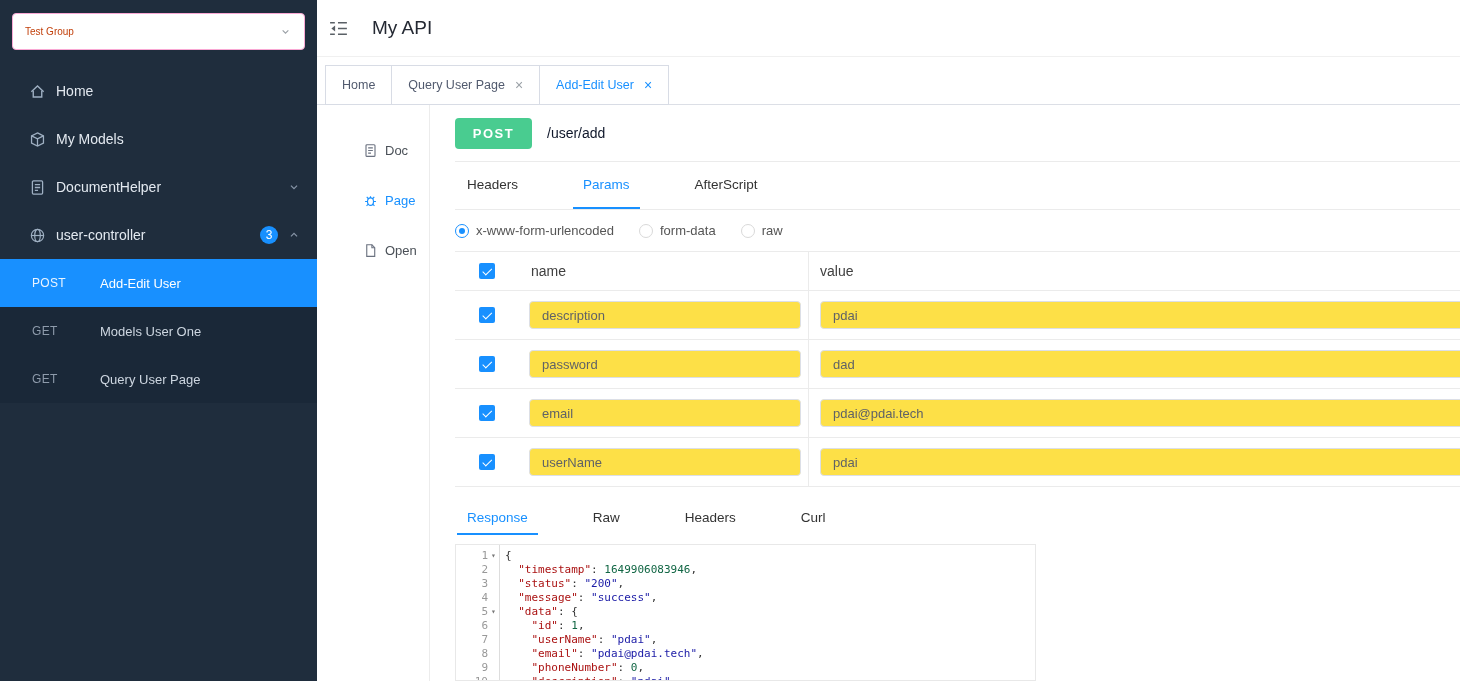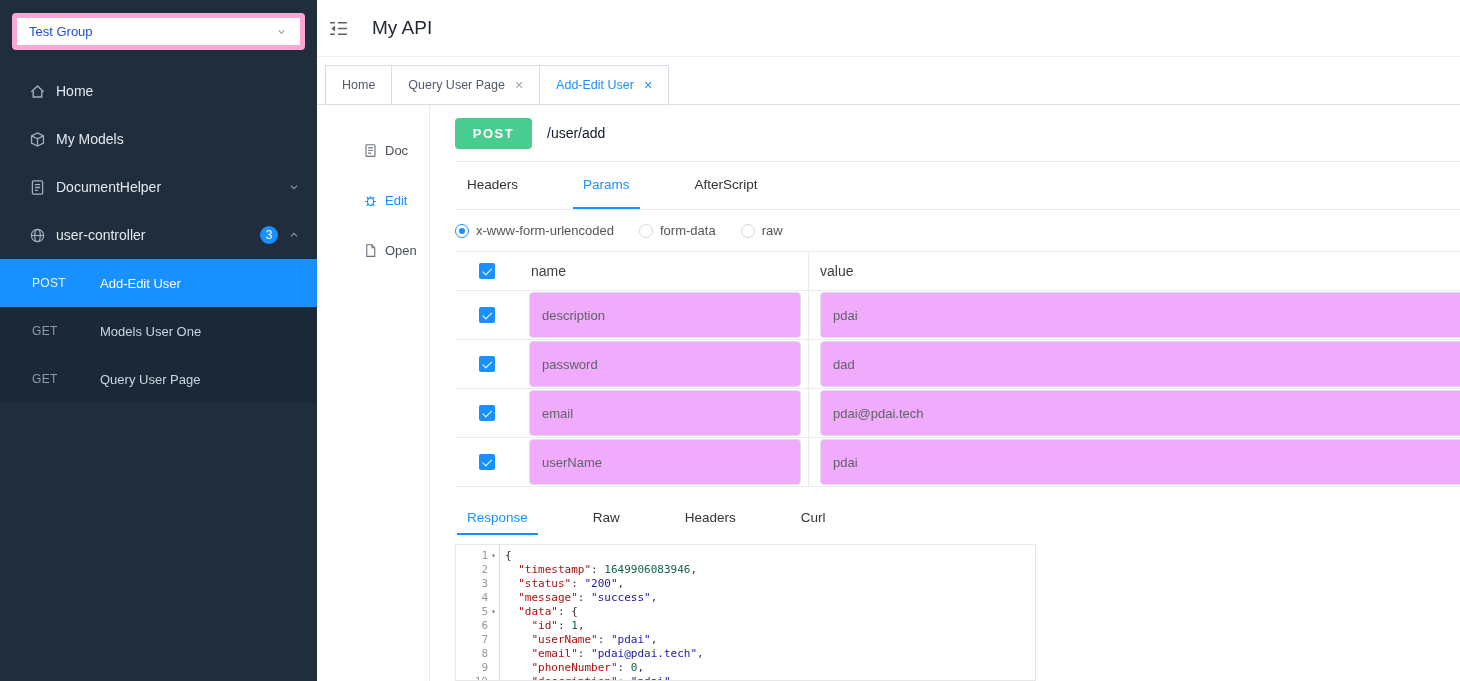--- a/index.html
+++ b/index.html
@@ -2,22 +2,22 @@
 <html><head>
 <meta charset="utf-8">
 <style>
   *{box-sizing:border-box;margin:0;padding:0}
   html,body{width:1460px;height:681px;overflow:hidden;background:#fff;
     font-family:"Liberation Sans",sans-serif}
   .app{display:flex;width:1460px;height:681px}
 
   
   .sidebar{width:317px;height:681px;background:#1f2d3d;flex-shrink:0;display:flex;flex-direction:column}
-  .group-select{margin:13px 12px 17px;height:37px;background:#fff;border:5px solid #f9a8d4;border-radius:4px;
-    display:flex;align-items:center;padding:0 12px;color:#1d4ed8;font-size:13px;cursor:pointer}
+  .group-select{margin:13px 12px 17px;height:37px;background:#fff;border:1px solid #f9a8d4;border-radius:4px;
+    display:flex;align-items:center;padding:0 12px;color:#c2410c;font-size:10px;cursor:pointer}
   .group-select .chev{margin-left:auto;width:13px;height:13px;color:#9aa0a6}
   .menu-item{height:48px;display:flex;align-items:center;padding:0 16px 0 29px;font-size:14px;color:#e3e9f0;cursor:pointer}
   .menu-item .mi{width:17px;height:17px;margin-right:10px;color:#9fb0c3;flex-shrink:0}
   .menu-item .chev{width:14px;height:14px;color:#8795a7;flex-shrink:0}
   .menu-item .chev.end{margin-left:auto}
   .badge{min-width:18px;height:18px;border-radius:9px;background:#1890ff;color:#fff;font-size:12px;
     display:flex;align-items:center;justify-content:center;margin-left:auto;margin-right:9px;padding:0 4px}
   .submenu{background:#1a2838}
   .sub-item{height:48px;display:flex;align-items:center;padding-left:32px;font-size:13px;color:#cdd6e0;cursor:pointer}
   .sub-item .method{width:68px;font-size:12px;color:#8e9bab;letter-spacing:.3px}
@@ -68,22 +68,22 @@
   .prow.data{height:49px}
   .col-cb{width:64px;display:flex;justify-content:center;align-items:center;align-self:stretch;flex-shrink:0}
   .col-name{width:290px;align-self:stretch;display:flex;align-items:center;padding-left:10px;
     border-right:1px solid #ebebeb;flex-shrink:0}
   .col-val{flex:1;display:flex;align-items:center;padding-left:11px;min-width:0}
   .head .col-name,.head .col-val{font-size:14px;color:#404040}
   .head .col-name{padding-left:12px}
   .cb{width:16px;height:16px;background:#1890ff;border-radius:2px;position:relative;cursor:pointer;flex-shrink:0}
   .cb::after{content:"";position:absolute;left:5.5px;top:2.5px;width:3.5px;height:7.5px;
     border:solid #fff;border-width:0 1.6px 1.6px 0;transform:rotate(45deg)}
-  .tin{height:46px;border:1px solid #dcdfe6;border-radius:4px;padding:8px 12px;font-size:13px;color:#606266;
-    background:#f0abfc;outline:none;font-family:"Liberation Sans",sans-serif}
+  .tin{height:28px;border:1px solid #dcdfe6;border-radius:4px;padding:8px 12px;font-size:13px;color:#606266;
+    background:#fde047;outline:none;font-family:"Liberation Sans",sans-serif}
   .tin.name{width:272px}
   .tin.val{width:700px;flex-shrink:0}
 
   .resp-tabs{display:flex;margin-top:15px;height:33px;flex-shrink:0;padding-left:2px}
 
   .editor{margin-top:9px;width:581px;border:1px solid #e8e8e8;display:flex;flex:1;min-height:0;overflow:hidden;
     font-family:"DejaVu Sans Mono",monospace;font-size:11px;line-height:14px;cursor:text}
   .gutter{width:44px;border-right:1px solid #ddd;padding-top:4px;flex-shrink:0;background:#fff}
   .gl{height:14px;display:flex;justify-content:flex-end;align-items:center}
   .ln{color:#999}
@@ -219,21 +219,21 @@
           </span>
           <span>Doc</span>
         </div>
         <div class="rail-item active">
           <span class="ri">
             <svg viewBox="0 0 16 16" fill="none" stroke="currentColor" stroke-width="1.2">
                 <ellipse cx="8" cy="9.2" rx="3.2" ry="4"></ellipse>
                 <path d="M8 5.2V3.4M5.6 6 4 4.2M10.4 6 12 4.2M4.8 9H2.2M11.2 9h2.6M5.4 12 3.8 13.8M10.6 12l1.6 1.8"></path>
               </svg>
           </span>
-          <span>Edit</span>
+          <span>Page</span>
         </div>
         <div class="rail-item">
           <span class="ri">
             <svg viewBox="0 0 16 16" fill="none" stroke="currentColor" stroke-width="1.2">
                 <path d="M4 1.8h5.5L12.5 5v9.2H4z"></path>
                 <path d="M9.5 1.8V5h3"></path>
               </svg>
           </span>
           <span>Open</span>
         </div>

